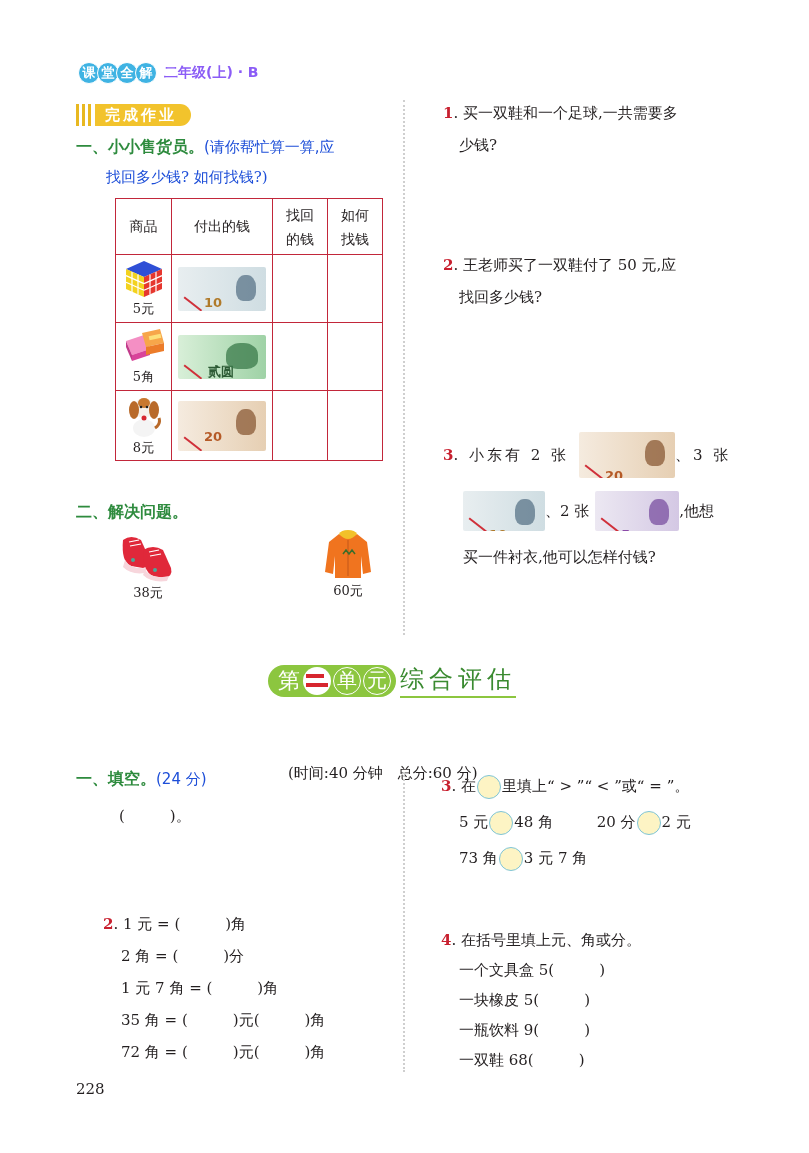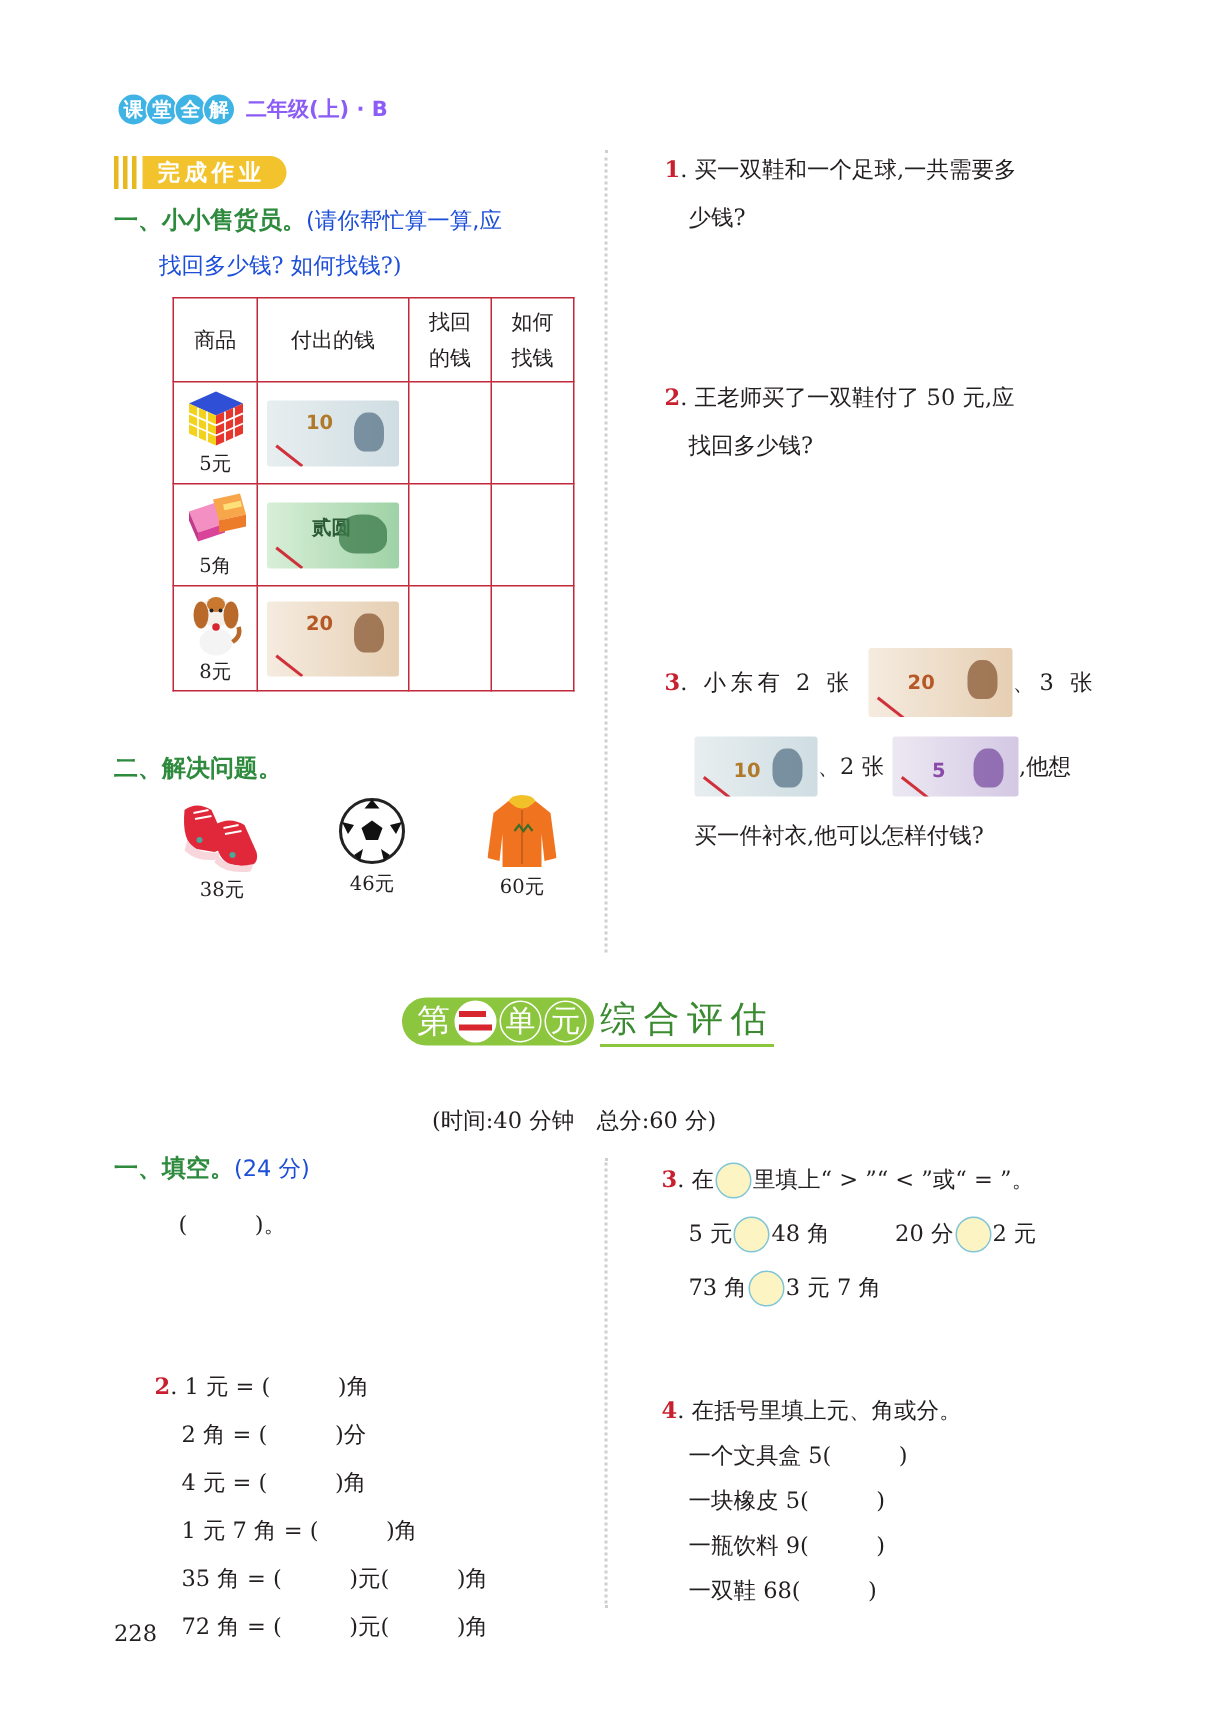--- a/index.html
+++ b/index.html
@@ -37,21 +37,21 @@
     padding:0;
   }
   .cell-item { display:flex; flex-direction:column; align-items:center; justify-content:center; }
   .cell-item .price { font-size:13px; margin-top:1px; }
   .note {
     width:88px; height:44px; border-radius:2px; position:relative; overflow:hidden;
     display:flex; align-items:center; justify-content:center; font-weight:bold; font-size:13px;
   }
   .note .slash { position:absolute; left:4px; bottom:6px; width:22px; height:1.5px; background:#d0303a; transform:rotate(38deg); }
   .note .portrait { position:absolute; right:10px; top:8px; width:20px; height:26px; border-radius:45% 45% 35% 35%; opacity:.75; }
-  .note .den { position:absolute; left:26px; top:8px; font-family:"DejaVu Sans", sans-serif;text-align:right; }
+  .note .den { position:absolute; left:26px; top:28px; font-family:"DejaVu Sans", sans-serif;text-align:right; }
 
   .note-10 { background:linear-gradient(90deg,#e8eef0,#cfdde2); }
   .note-10 .portrait { background:#5a7488; }
   .note-10 .den { color:#b07a2a; }
   .note-2 { background:linear-gradient(90deg,#d8efd8,#9fd2a6); }
   .note-2 .portrait { background:#3a7a4a; right:8px; width:32px; }
   .note-2 .den { color:#2d5b35; left:30px; }
   .note-20 { background:linear-gradient(90deg,#f5ebdf,#e6cfb3); }
   .note-20 .portrait { background:#8a5a35; }
   .note-20 .den { color:#b55a27; }
@@ -222,28 +222,20 @@
       <g stroke="#fff" stroke-width="1.2">
           <line x1="10" y1="12" x2="20" y2="10"></line>
           <line x1="11" y1="16" x2="22" y2="14"></line>
           <line x1="30" y1="22" x2="40" y2="20"></line>
           <line x1="31" y1="26" x2="42" y2="24"></line>
         </g>
     </svg>
     <span class="price">38元</span>
   </div>
   <div class="good">
-    <svg width="48" height="48" viewBox="0 0 48 48">
-      <circle cx="24" cy="24" r="21" fill="#fff" stroke="#222" stroke-width="2"></circle>
-      <polygon points="24,17 31,22 28,30 20,30 17,22" fill="#111"></polygon>
-      <path d="M24 3 l-5 6 l10 0z M4 18 l4 8 l4 -6z M44 18 l-4 8 l-4 -6z M12 40 l6 -4 l-2 8z M36 40 l-6 -4 l2 8z" fill="#111"></path>
-    </svg>
-    <span class="price">46元</span>
-  </div>
-  <div class="good">
     <svg width="46" height="50" viewBox="0 0 46 50">
       <path d="M14 4 q9 6 18 0 l10 8 l4 30 l-8 2 l-2 -18 l0 22 l-26 0 l0 -22 l-2 18 l-8 -2 l4 -30z" fill="#f0741f"></path>
       <path d="M14 4 q9 10 18 0 q-2 -4 -9 -4 q-7 0 -9 4z" fill="#f2c12a"></path>
       <line x1="23" y1="10" x2="23" y2="46" stroke="#c2561a" stroke-width="1"></line>
       <path d="M18 24 l3 -4 l3 4 l3 -4 l3 4" stroke="#3a6e2a" stroke-width="1.5" fill="none"></path>
     </svg>
     <span class="price">60元</span>
   </div>
 </div>
 
@@ -294,36 +286,35 @@
         <span class="num-two">
           <i></i>
           <i></i>
         </span>
       </span>
     <span class="circ circ-green">单</span>
     <span class="circ circ-green">元</span>
   </div>
   <span class="unit-rest">综合评估</span>
 </div>
-<div class="abs" style="left:288px; top:738px; font-size:15px;">(时间:40 分钟　总分:60 分)</div>
+<div class="abs" style="left:288px; top:764px; font-size:15px;">(时间:40 分钟　总分:60 分)</div>
 
 <div class="abs divider-v" style="left:403px; top:772px; height:300px;"></div>
 
 <div class="abs green-title" style="left:76px; top:769px;">
   <span>一、填空。</span><span class="green-note" style="font-weight:normal;">(24 分)</span>
 </div>
 
 <div class="abs q" style="left:103px; top:800px; width:300px;">
   <div style="padding-left:16px;">(　　　)。</div>
 </div>
 
 <div class="abs q" style="left:103px; top:908px; width:300px;">
   <div><span class="qnum">2</span><span>. 1 元 = (　　　)角</span></div>
   <div style="padding-left:18px;">2 角 = (　　　)分</div>
-  <div style="padding-left:18px;">4 元 = (　　　)角</div>
   <div style="padding-left:18px;">1 元 7 角 = (　　　)角</div>
   <div style="padding-left:18px;">35 角 = (　　　)元(　　　)角</div>
   <div style="padding-left:18px;">72 角 = (　　　)元(　　　)角</div>
 </div>
 
 <div class="abs q" style="left:441px; top:768px; width:320px; line-height:36px;">
   <div><span class="qnum">3</span><span>. 在</span><span class="circle-blank"></span><span>里填上“ &gt; ”“ &lt; ”或“ = ”。</span></div>
   <div style="padding-left:18px;">
     <span>5 元</span><span class="circle-blank"></span><span>48 角</span>
     <span style="display:inline-block; width:34px;"></span>

